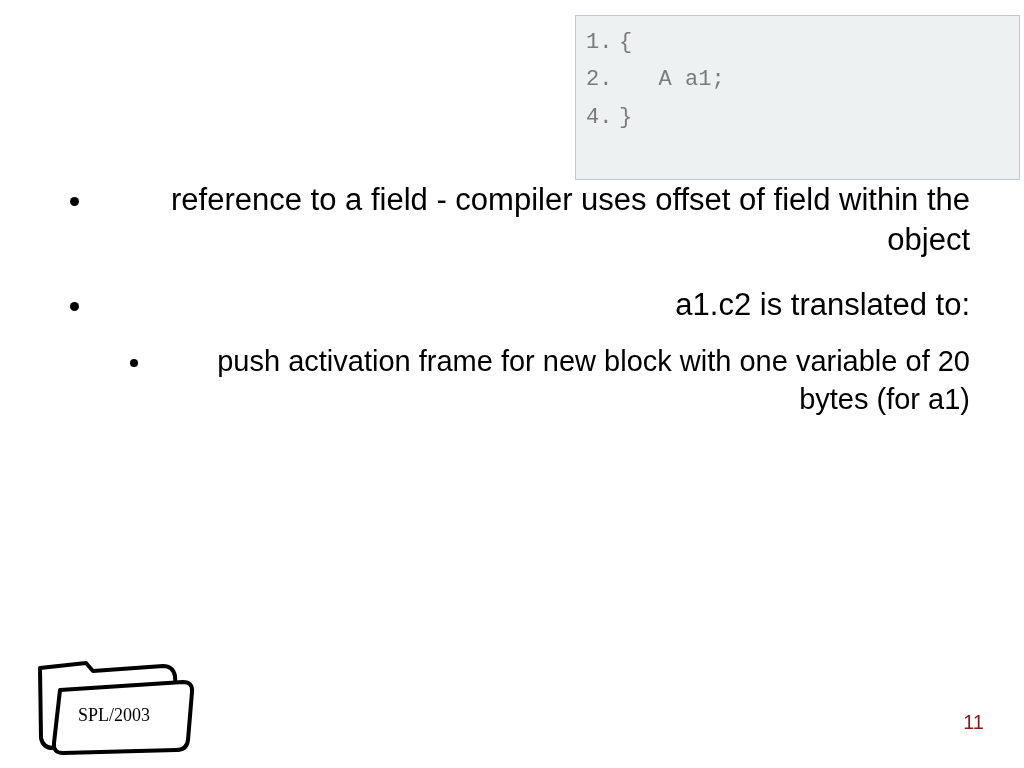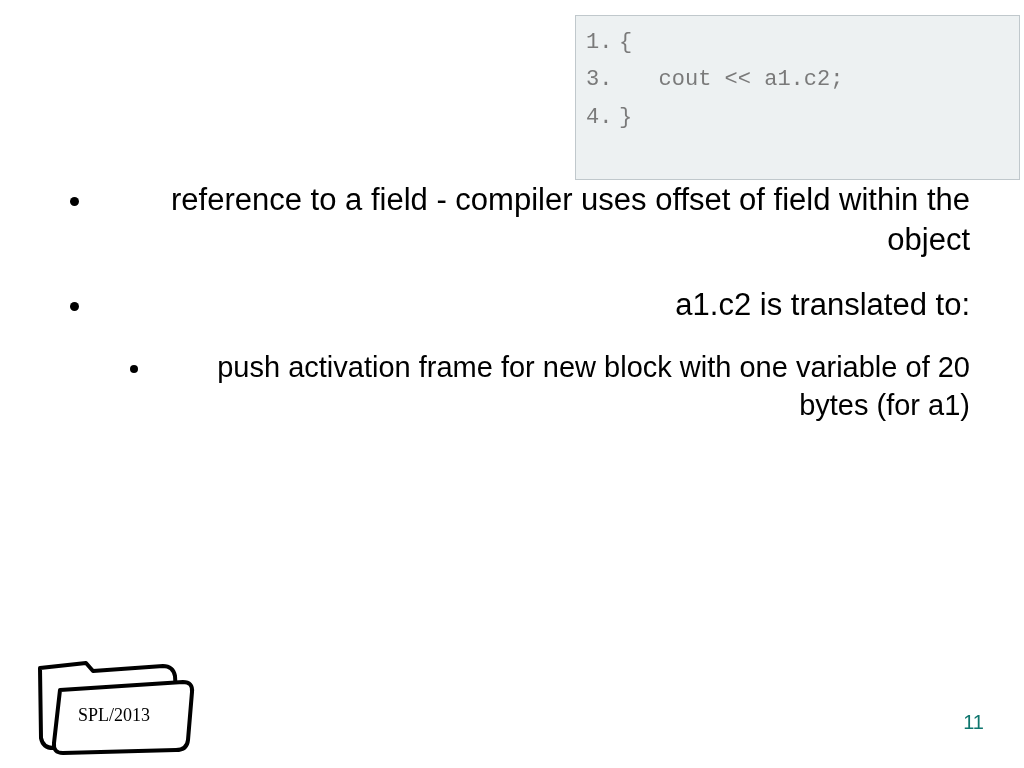--- a/index.html
+++ b/index.html
@@ -62,21 +62,21 @@
     left: 0px;
     top: 0.55em;
     width: 9px;
     height: 9px;
     background: #000;
     border-radius: 50%;
   }
   ul.inner {
     list-style: none;
     padding: 0;
-    margin: 24px 0 0 0;
+    margin: 18px 0 0 0;
     font-size: 29px;
   }
   ul.inner > li {
     position: relative;
     padding-left: 60px;
     margin-bottom: 14px;
   }
   ul.inner > li::before {
     content: "";
     position: absolute;
@@ -101,29 +101,29 @@
     font-family: "Comic Sans MS", cursive;
     font-size: 18px;
     color: #000;
   }
   .page-num {
     position: absolute;
     right: 40px;
     bottom: 34px;
     font-family: Arial, sans-serif;
     font-size: 20px;
-    color: #0f766e;
+    color: #7f1d1d;
   }
 </style>
 </head>
 <body>
 
 <div class="code-box">
   <div class="line"><span class="ln">1.</span><span>{</span></div>
-  <div class="line"><span class="ln">3.</span><span>   cout &lt;&lt; a1.c2;</span></div>
+  <div class="line"><span class="ln">2.</span><span>   A a1;</span></div>
   <div class="line"><span class="ln">4.</span><span>}</span></div>
 </div>
 
 <div class="content">
   <ul class="outer">
     <li>
       <span>reference to a field - compiler uses offset of field within the object</span>
     </li>
     <li>
       <span>a1.c2 is translated to:</span>
@@ -138,15 +138,15 @@
 
 <svg class="folder-icon" viewBox="0 0 180 110">
   <g fill="none" stroke="#000" stroke-width="4" stroke-linejoin="round" stroke-linecap="round">
 
     <path d="M 22 18  L 68 13  L 75 21  L 145 16  Q 155 16 157 26  L 160 78  Q 160 88 150 90  L 35 98  Q 25 98 23 88 Z"></path>
 
     <path d="M 42 40  L 165 32  Q 175 32 174 42  L 170 90  Q 169 100 158 100  L 45 103  Q 35 103 36 93 Z" fill="#fff"></path>
   </g>
 </svg>
 
-<div class="folder-label">SPL/2013</div>
+<div class="folder-label">SPL/2003</div>
 
 <div class="page-num">11</div>
 
 </body></html>

